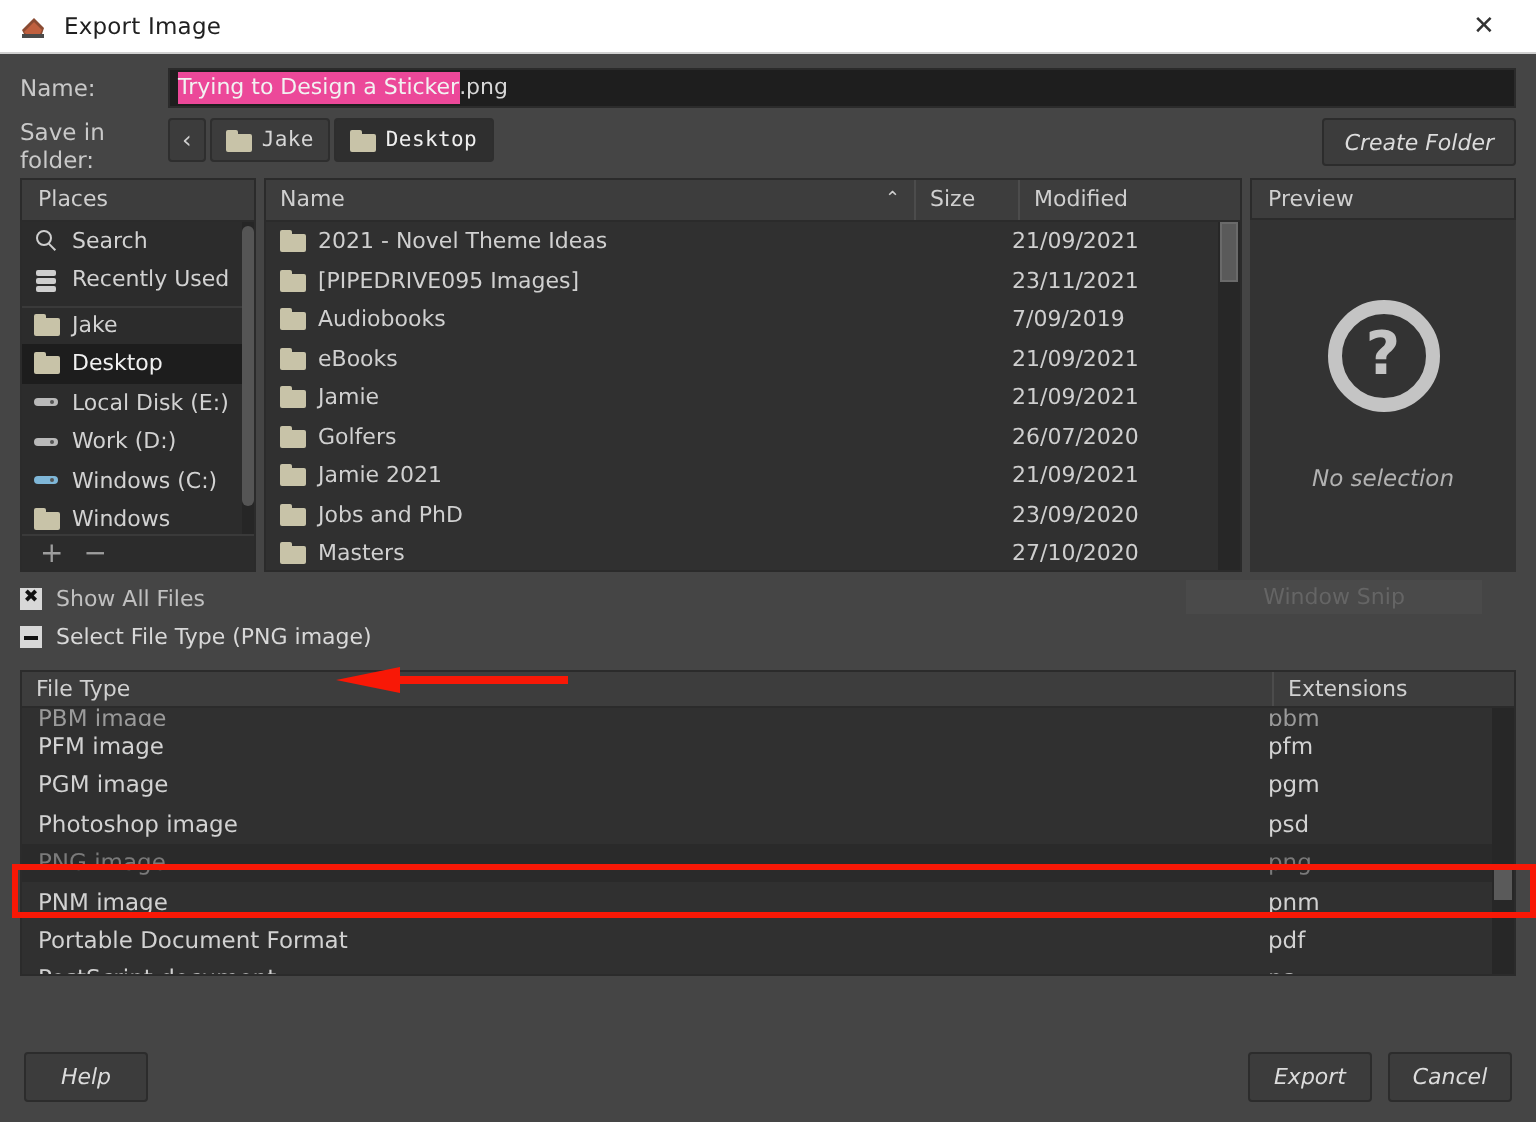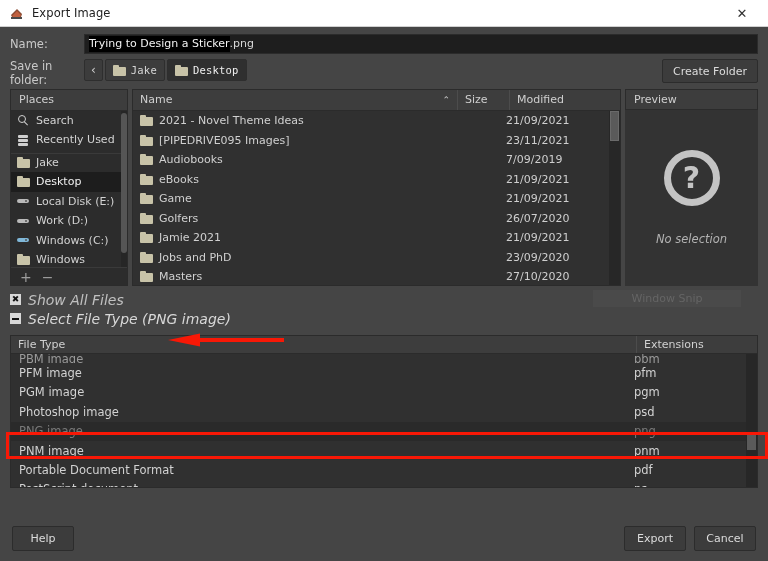--- a/index.html
+++ b/index.html
@@ -27,39 +27,39 @@
     color:#333; font-size:13px; line-height:1;
   }
 
   
   .name-row { display:flex; align-items:center; height:26px; padding:0 10px; margin-top:4px; flex:0 0 auto; }
   .lbl { width:74px; color:#c9c9c9; font-size:11.5px; flex:0 0 auto;}
   .name-field {
     flex:1 1 auto; height:20px; background:#1e1e1e; border:1px solid #2b2b2b;
     display:flex; align-items:center; padding:0 4px; overflow:hidden; white-space:nowrap;
   }
-  .name-sel { background:#000000; color:#f2f2f2; padding:1px 0 2px; }
+  .name-sel { background:#ec4899; color:#f2f2f2; padding:1px 0 2px; }
   .name-ext { color:#d8d8d8; padding:1px 0 2px; }
 
   
   .folder-row { display:flex; align-items:flex-start; height:30px; padding:0 10px; margin-top:2px; flex:0 0 auto;}
   .crumbs { display:flex; align-items:center; gap:2px; }
   .crumb-back, .crumb {
     background:#3c3c3c; border:1px solid #2e2e2e; border-radius:2px;
     height:22px; display:flex; align-items:center; gap:5px; padding:0 7px;
     color:#d6d6d6; font-size:11px; white-space:nowrap;
   }
   .crumb-back { padding:0 6px; font-size:12px; color:#cfcfcf; }
   .crumb.active { background:#2f2f2f; color:#efefef; }
   .crumb-label { font-family:"DejaVu Sans Mono","Liberation Mono",monospace; font-size:10.5px; letter-spacing:.2px;}
   .spacer { flex:1 1 auto; }
   .btn {
     background:#3c3c3c; border:1px solid #2c2c2c; border-radius:2px;
     color:#dcdcdc; font-size:11px; height:24px; padding:0 10px;
-    display:flex; align-items:center; justify-content:center; cursor:default;
+    display:flex; align-items:center; justify-content:center; cursor:default;font-style:italic;
   }
 
   
   .ficon { width:13px; height:11px; position:relative; flex:0 0 auto; }
   .ficon:before {
     content:""; position:absolute; left:0; top:2px; width:13px; height:9px;
     background:#c8c3a8; border-radius:1px;
   }
   .ficon:after {
     content:""; position:absolute; left:0; top:0px; width:6px; height:3px;
@@ -131,21 +131,21 @@
 
   
   .opts { padding:4px 10px 0 10px; flex:0 0 auto; position:relative;}
   .opt-row { display:flex; align-items:center; gap:7px; height:19px; }
   .chk {
     width:11px;height:11px;background:#d8d8d8;color:#111;font-size:9px;
     display:flex;align-items:center;justify-content:center;flex:0 0 auto;line-height:1;
   }
   .chk.minus { background:#d8d8d8; }
   .chk.minus:before{content:"";width:7px;height:2px;background:#111;display:block;}
-  .opt-label { font-size:14px; color:#c0c0c0;font-style:italic; }
+  .opt-label { font-size:11px; color:#c0c0c0; }
   .opt-label.bright { color:#d8d8d8; }
   .snip-btn {
     position:absolute; right:27px; top:4px; width:148px; height:17px;
     background:#4b4b4b; color:#6b6b6b; font-size:11px;
     display:flex; align-items:center; justify-content:center; opacity:.85;
   }
 
   
   .ft-wrap { margin:7px 10px 0 10px; border:1px solid #2b2b2b; display:flex; flex-direction:column; background:#303030; height:153px; flex:0 0 auto;}
   .ft-head { display:flex; height:20px; background:#3d3d3d; border-bottom:1px solid #2b2b2b; color:#d0d0d0; font-size:11px;}
@@ -302,21 +302,21 @@
             <span class="fl-name">
                 <span class="ficon"></span>
                 <span>eBooks</span>
               </span>
             <span class="fl-size"></span>
             <span class="fl-mod">21/09/2021</span>
           </div>
           <div class="fl-row">
             <span class="fl-name">
                 <span class="ficon"></span>
-                <span>Game</span>
+                <span>Jamie</span>
               </span>
             <span class="fl-size"></span>
             <span class="fl-mod">21/09/2021</span>
           </div>
           <div class="fl-row">
             <span class="fl-name">
                 <span class="ficon"></span>
                 <span>Golfers</span>
               </span>
             <span class="fl-size"></span>

